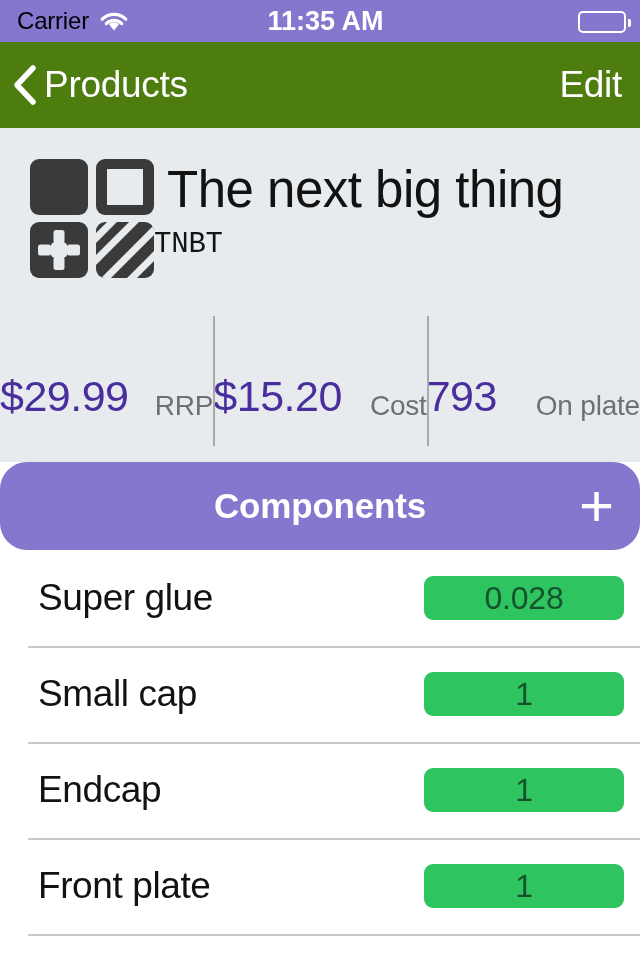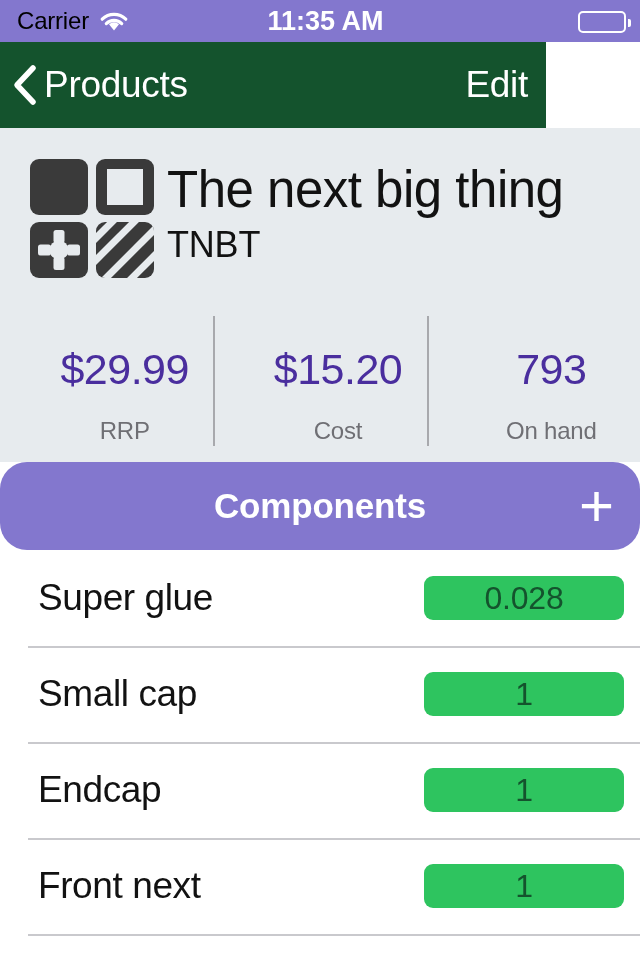--- a/index.html
+++ b/index.html
@@ -57,22 +57,22 @@
   }
   .sb-battery-fill {
     position:absolute; left:1.5px; top:1.5px;
     width:41px; height:14px;
     background:transparent;
   }
 
   
   .navbar {
     position:absolute; top:42px; left:0;
-    width:546px; height:86px;
-    background:#14532d;
+    width:640px; height:86px;
+    background:#4d7c0f;
   }
   .nav-back {
     position:absolute; left:12px; top:0;
     height:86px;
     display:flex; align-items:center;
     padding-right:10px;
   }
   .nav-chevron {
     width:26px; height:42px;
     margin-right:6px;
@@ -132,57 +132,57 @@
   }
 
   .prod-title {
     position:absolute; left:167px; top:36px;
     font-size:51px; line-height:52px;
     color:#121212;
     letter-spacing:-0.5px;
     white-space:nowrap;
   }
   .prod-sku {
-    position:absolute; left:167px; top:96px;
-    font-size:36px; line-height:42px;
+    position:absolute; left:154px; top:96px;
+    font-size:29px; line-height:42px;
     color:#121212;
     letter-spacing:-0.2px;
     white-space:nowrap;
+    font-family:Liberation Mono, monospace;
   }
 
   
   .stats {
     position:absolute; left:0; top:190px;
     width:640px; height:134px;
     display:flex;
   }
   .stat {
     flex:1 1 0;
     position:relative;
     display:flex;
-    flex-direction:column;
+    flex-direction:row;
     align-items:center;
-    justify-content:center;
+    justify-content:space-between;
     padding-top:22px;
-    padding-left:36px;
   }
   .stat + .stat:before {
     content:""; position:absolute;
     left:0; top:-2px;
     width:2px; height:130px;
     background:#a8a9ad;
   }
   .stat-value {
     font-size:43px; line-height:50px;
     color:#4a2e9e;
     letter-spacing:-0.5px;
   }
   .stat-label {
     margin-top:20px;
-    font-size:24px; line-height:34px;
+    font-size:28px; line-height:34px;
     color:#6f6f74;
     letter-spacing:-0.2px;
   }
 
   
   .section-header {
     position:absolute; top:462px; left:0;
     width:640px; height:88px;
     background:#8377ce;
     border-radius:27px;
@@ -308,21 +308,21 @@
       <div class="stat">
         <div class="stat-value">$29.99</div>
         <div class="stat-label">RRP</div>
       </div>
       <div class="stat">
         <div class="stat-value">$15.20</div>
         <div class="stat-label">Cost</div>
       </div>
       <div class="stat">
         <div class="stat-value">793</div>
-        <div class="stat-label">On hand</div>
+        <div class="stat-label">On plate</div>
       </div>
     </div>
   </div>
 
   <div class="section-header">
     <div class="section-title">Components</div>
     <div class="section-add">+</div>
   </div>
 
   <div class="list">
@@ -336,21 +336,21 @@
       <div class="row-name">Small cap</div>
       <div class="row-badge">1</div>
     </div>
 
     <div class="row">
       <div class="row-name">Endcap</div>
       <div class="row-badge">1</div>
     </div>
 
     <div class="row">
-      <div class="row-name">Front next</div>
+      <div class="row-name">Front plate</div>
       <div class="row-badge">1</div>
     </div>
 
     <div class="row">
       <div class="row-name"></div>
 
     </div>
 
   </div>
 

